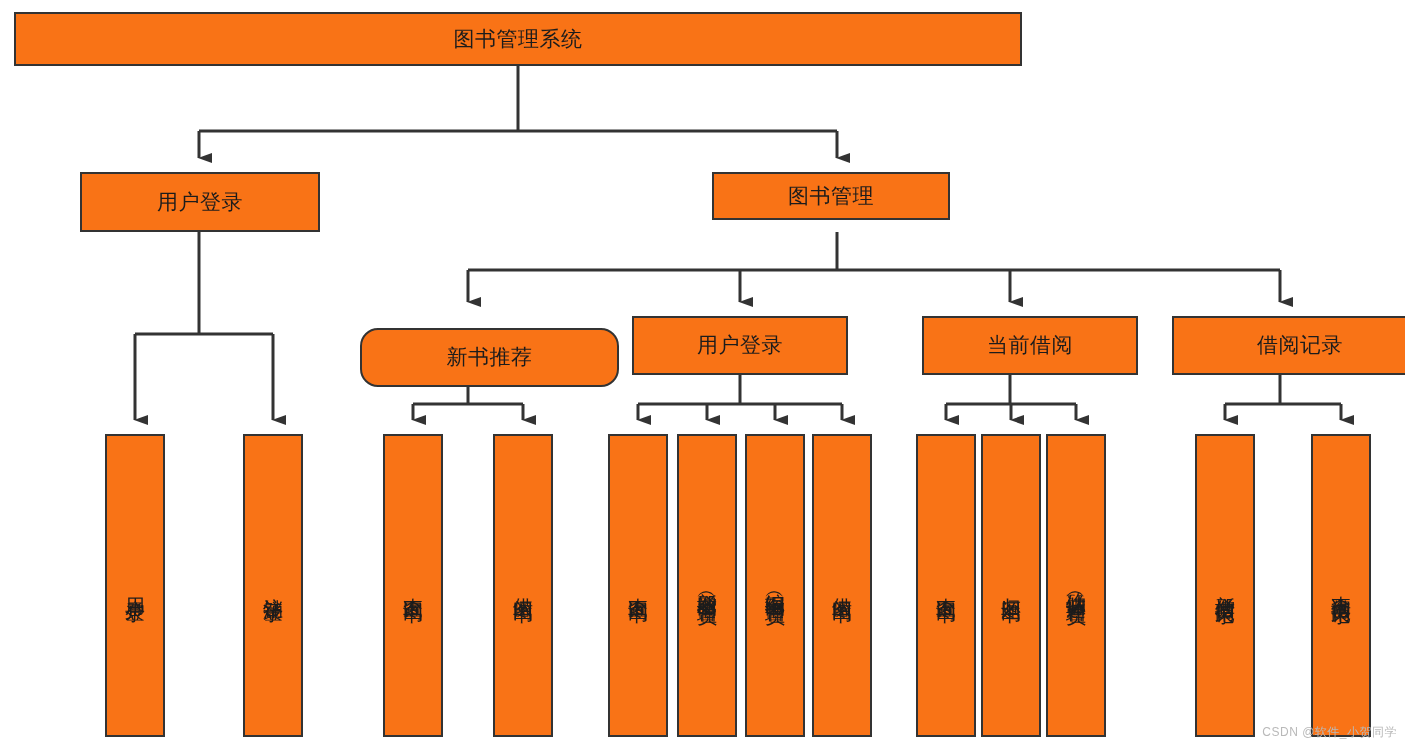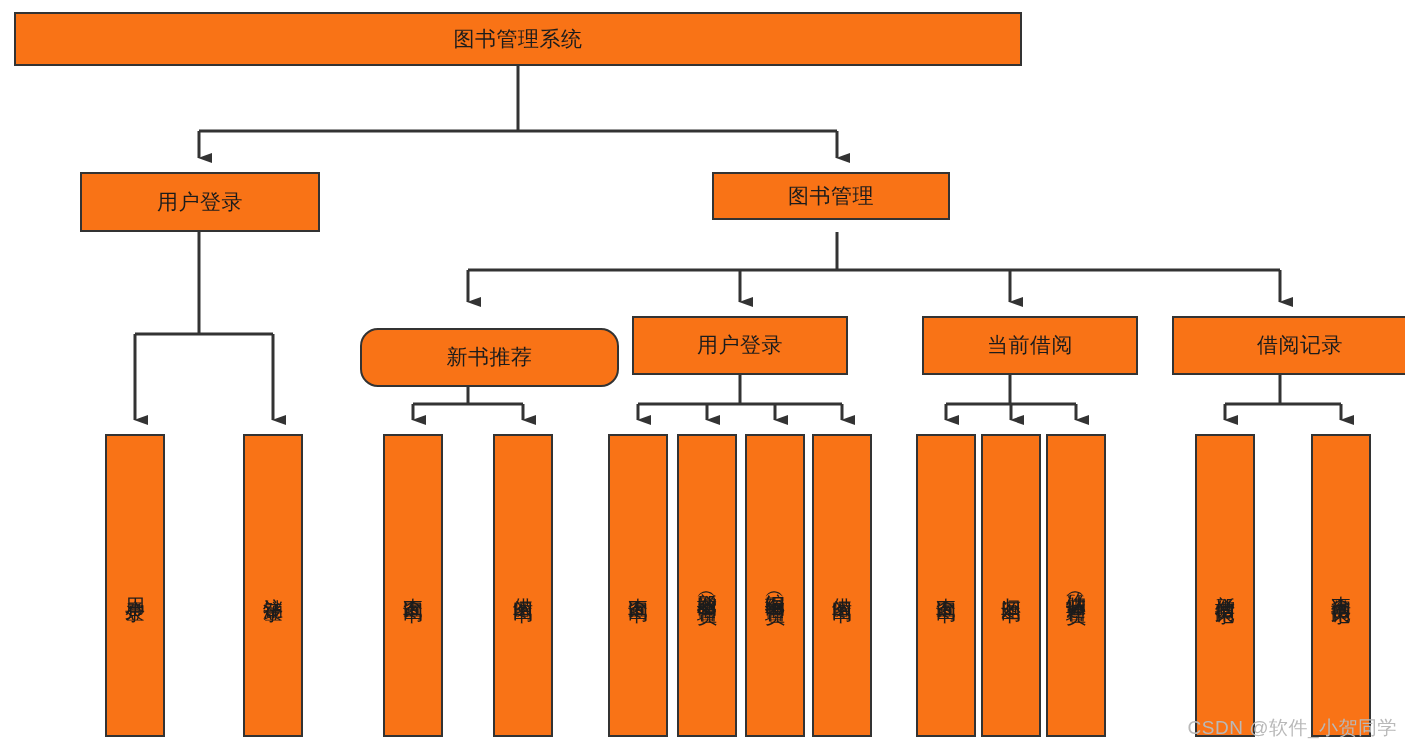--- a/index.html
+++ b/index.html
@@ -54,21 +54,21 @@
     font-size: 20px;
     line-height: 1.35;
     letter-spacing: 2px;
     white-space: nowrap;
     max-height: 290px;
   }
   #watermark {
     position: absolute;
     right: 8px;
     bottom: 6px;
-    font-size: 19px;
+    font-size: 12px;
     color: #b9b9b9;
     letter-spacing: 0.5px;
     z-index: 3;
     user-select: none;
     white-space: nowrap;
   }
 </style>
 </head>
 <body>
 

